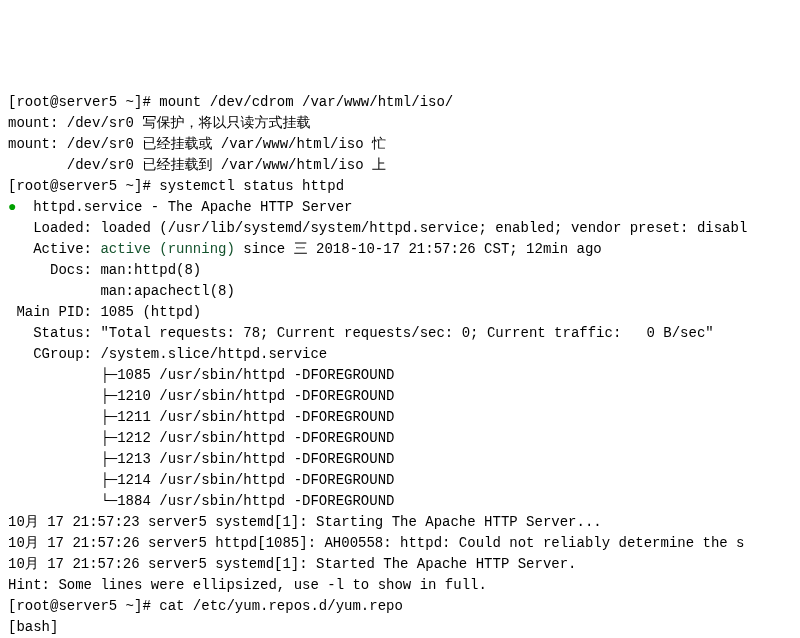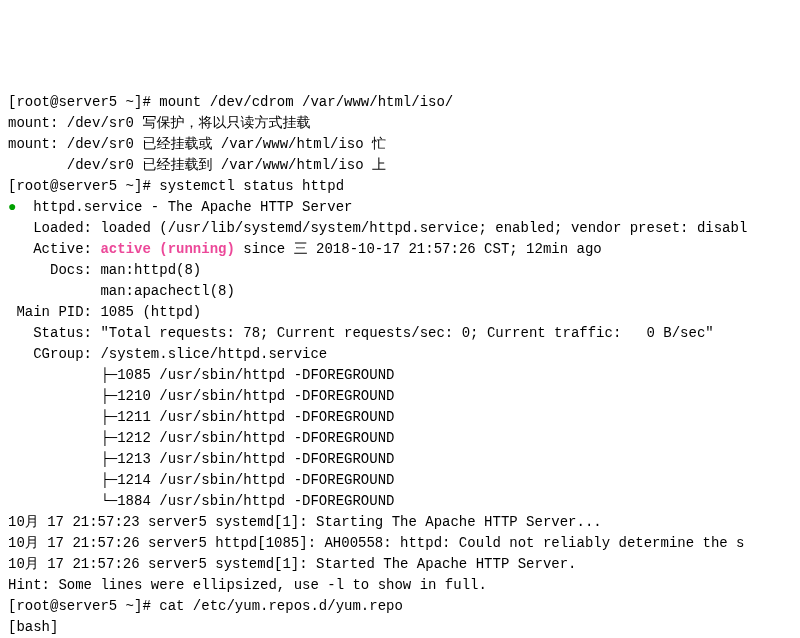--- a/index.html
+++ b/index.html
@@ -10,22 +10,22 @@
       font-size: 14px;
       line-height: 1.5;
       color: #000000;
       white-space: pre;
       overflow: hidden;
     }
     .line {
       display: block;
     }
     .green {
-      color: #ec4899;
-      font-weight: bold;
+      color: #14532d;
+      font-weight: normal;
     }
     .dot {
       color: #00a000;
     }
   </style>
 </head>
 <body>
 
 
 

